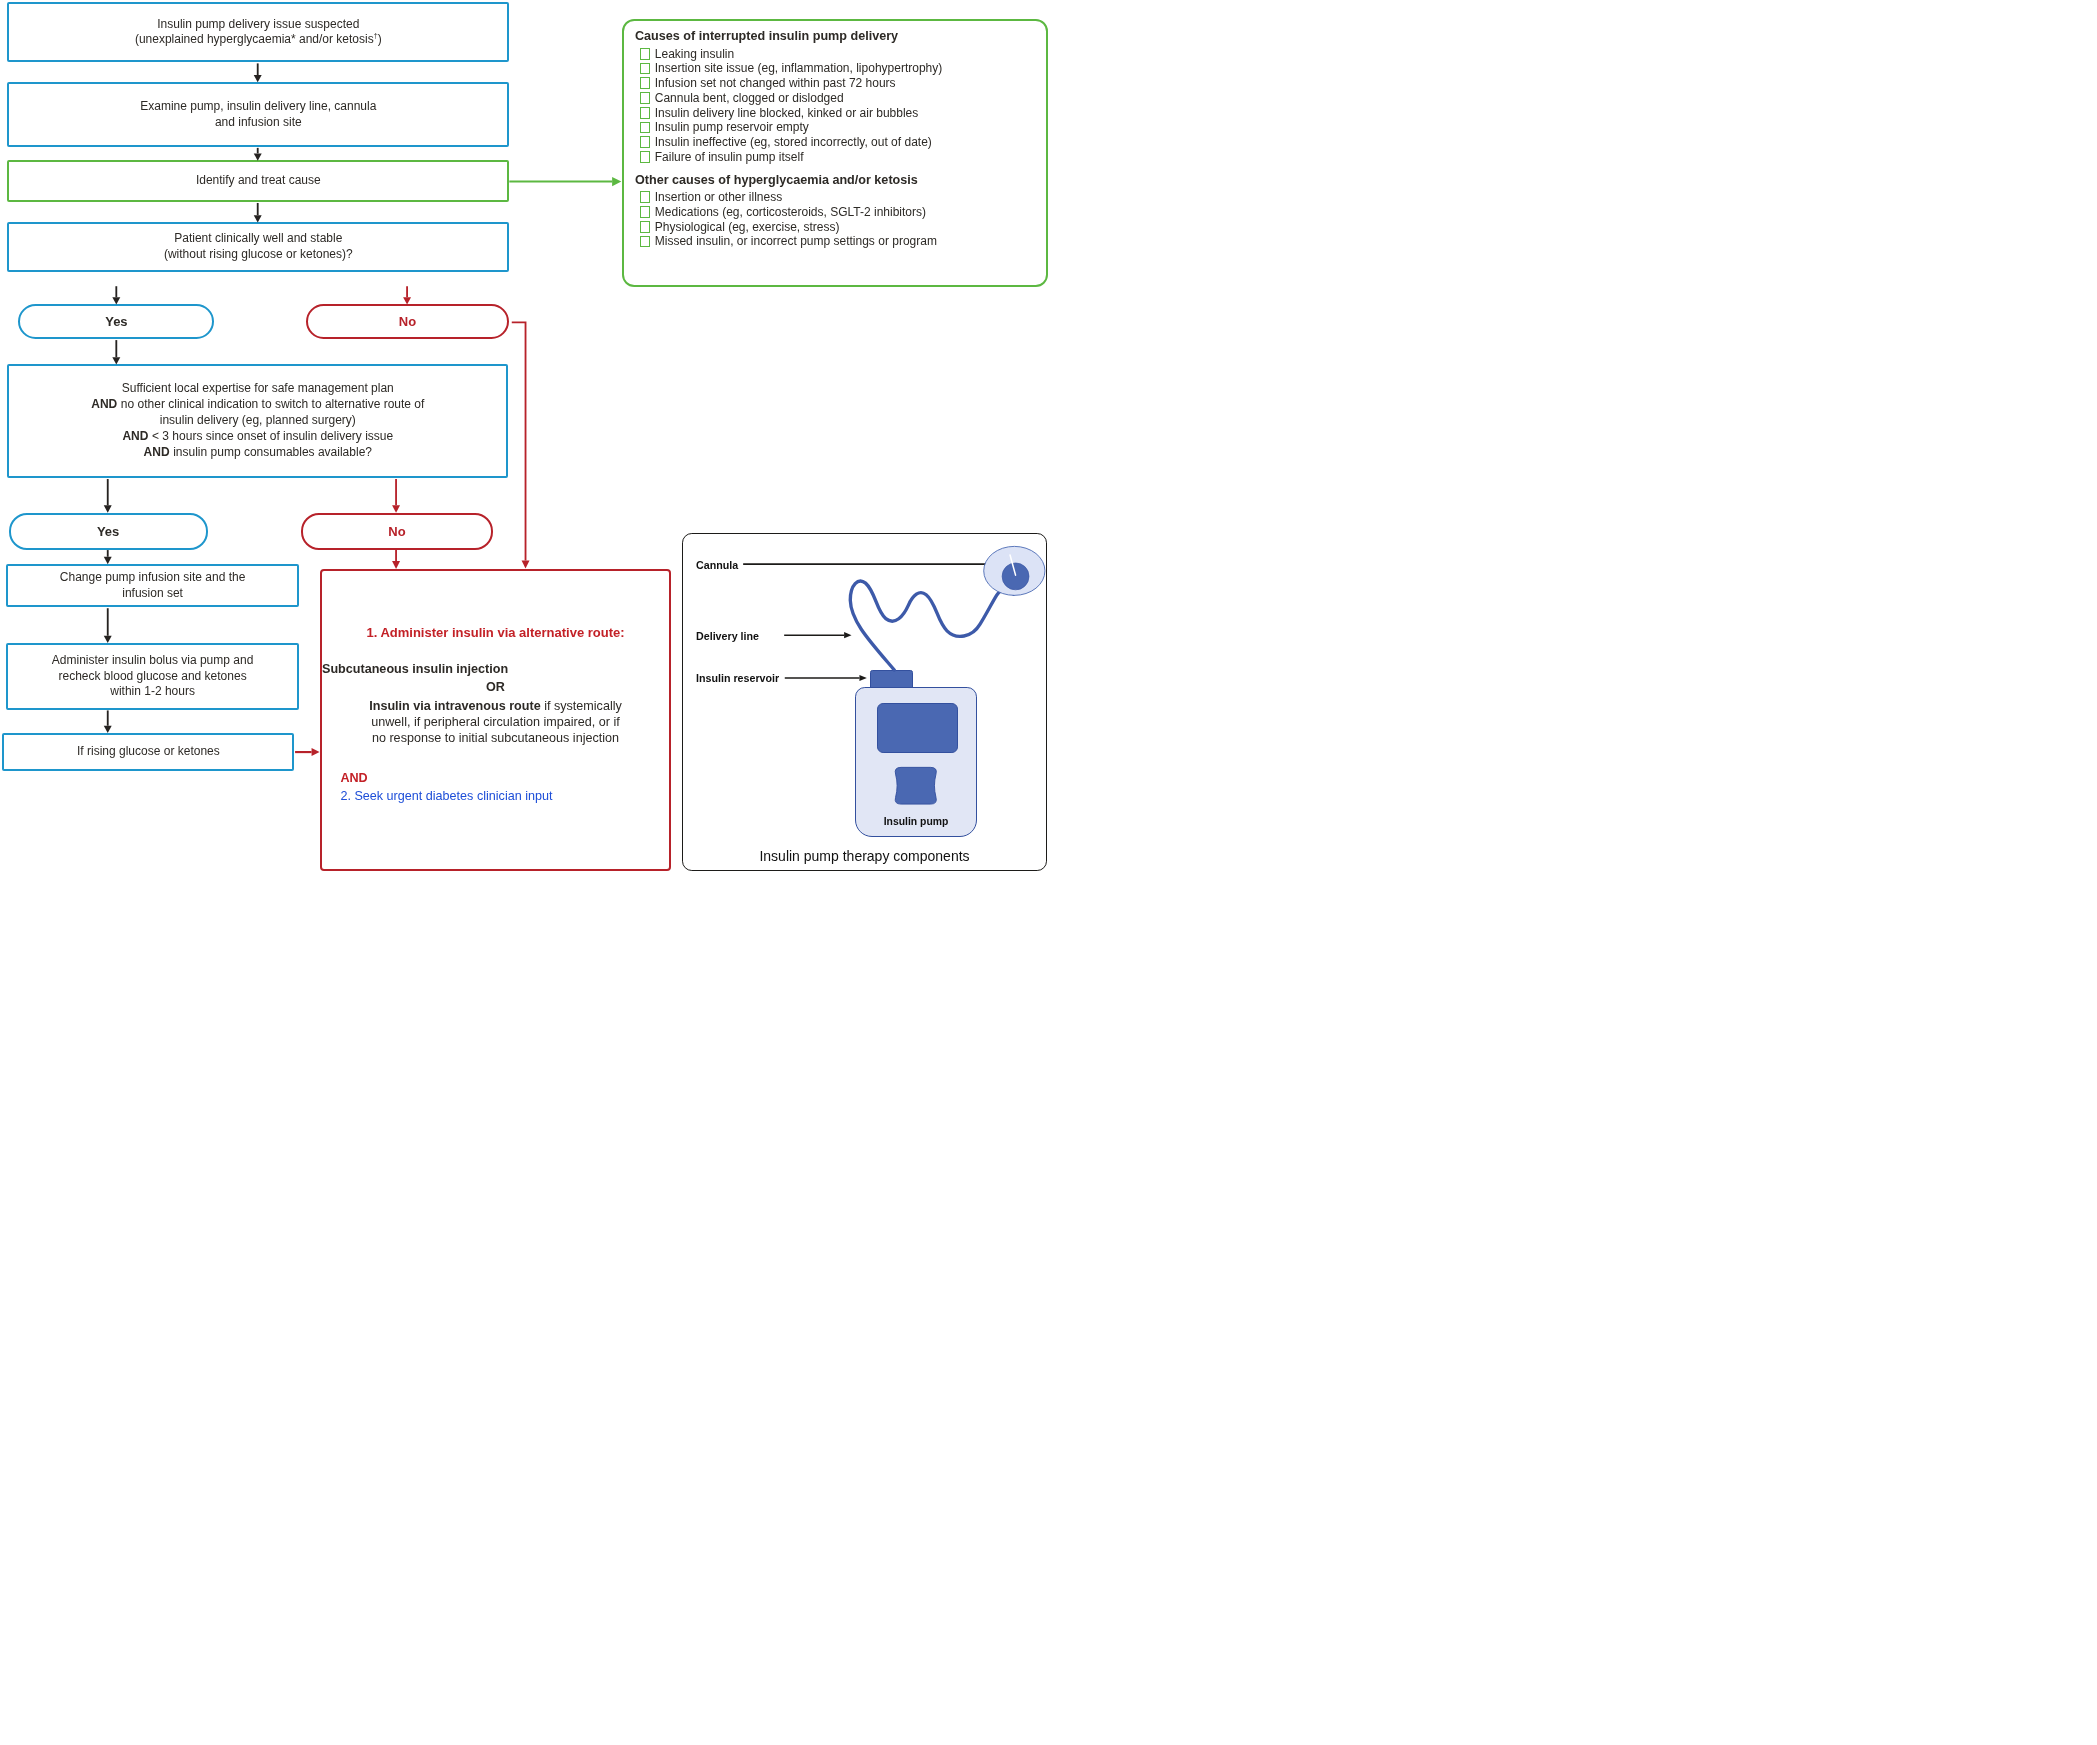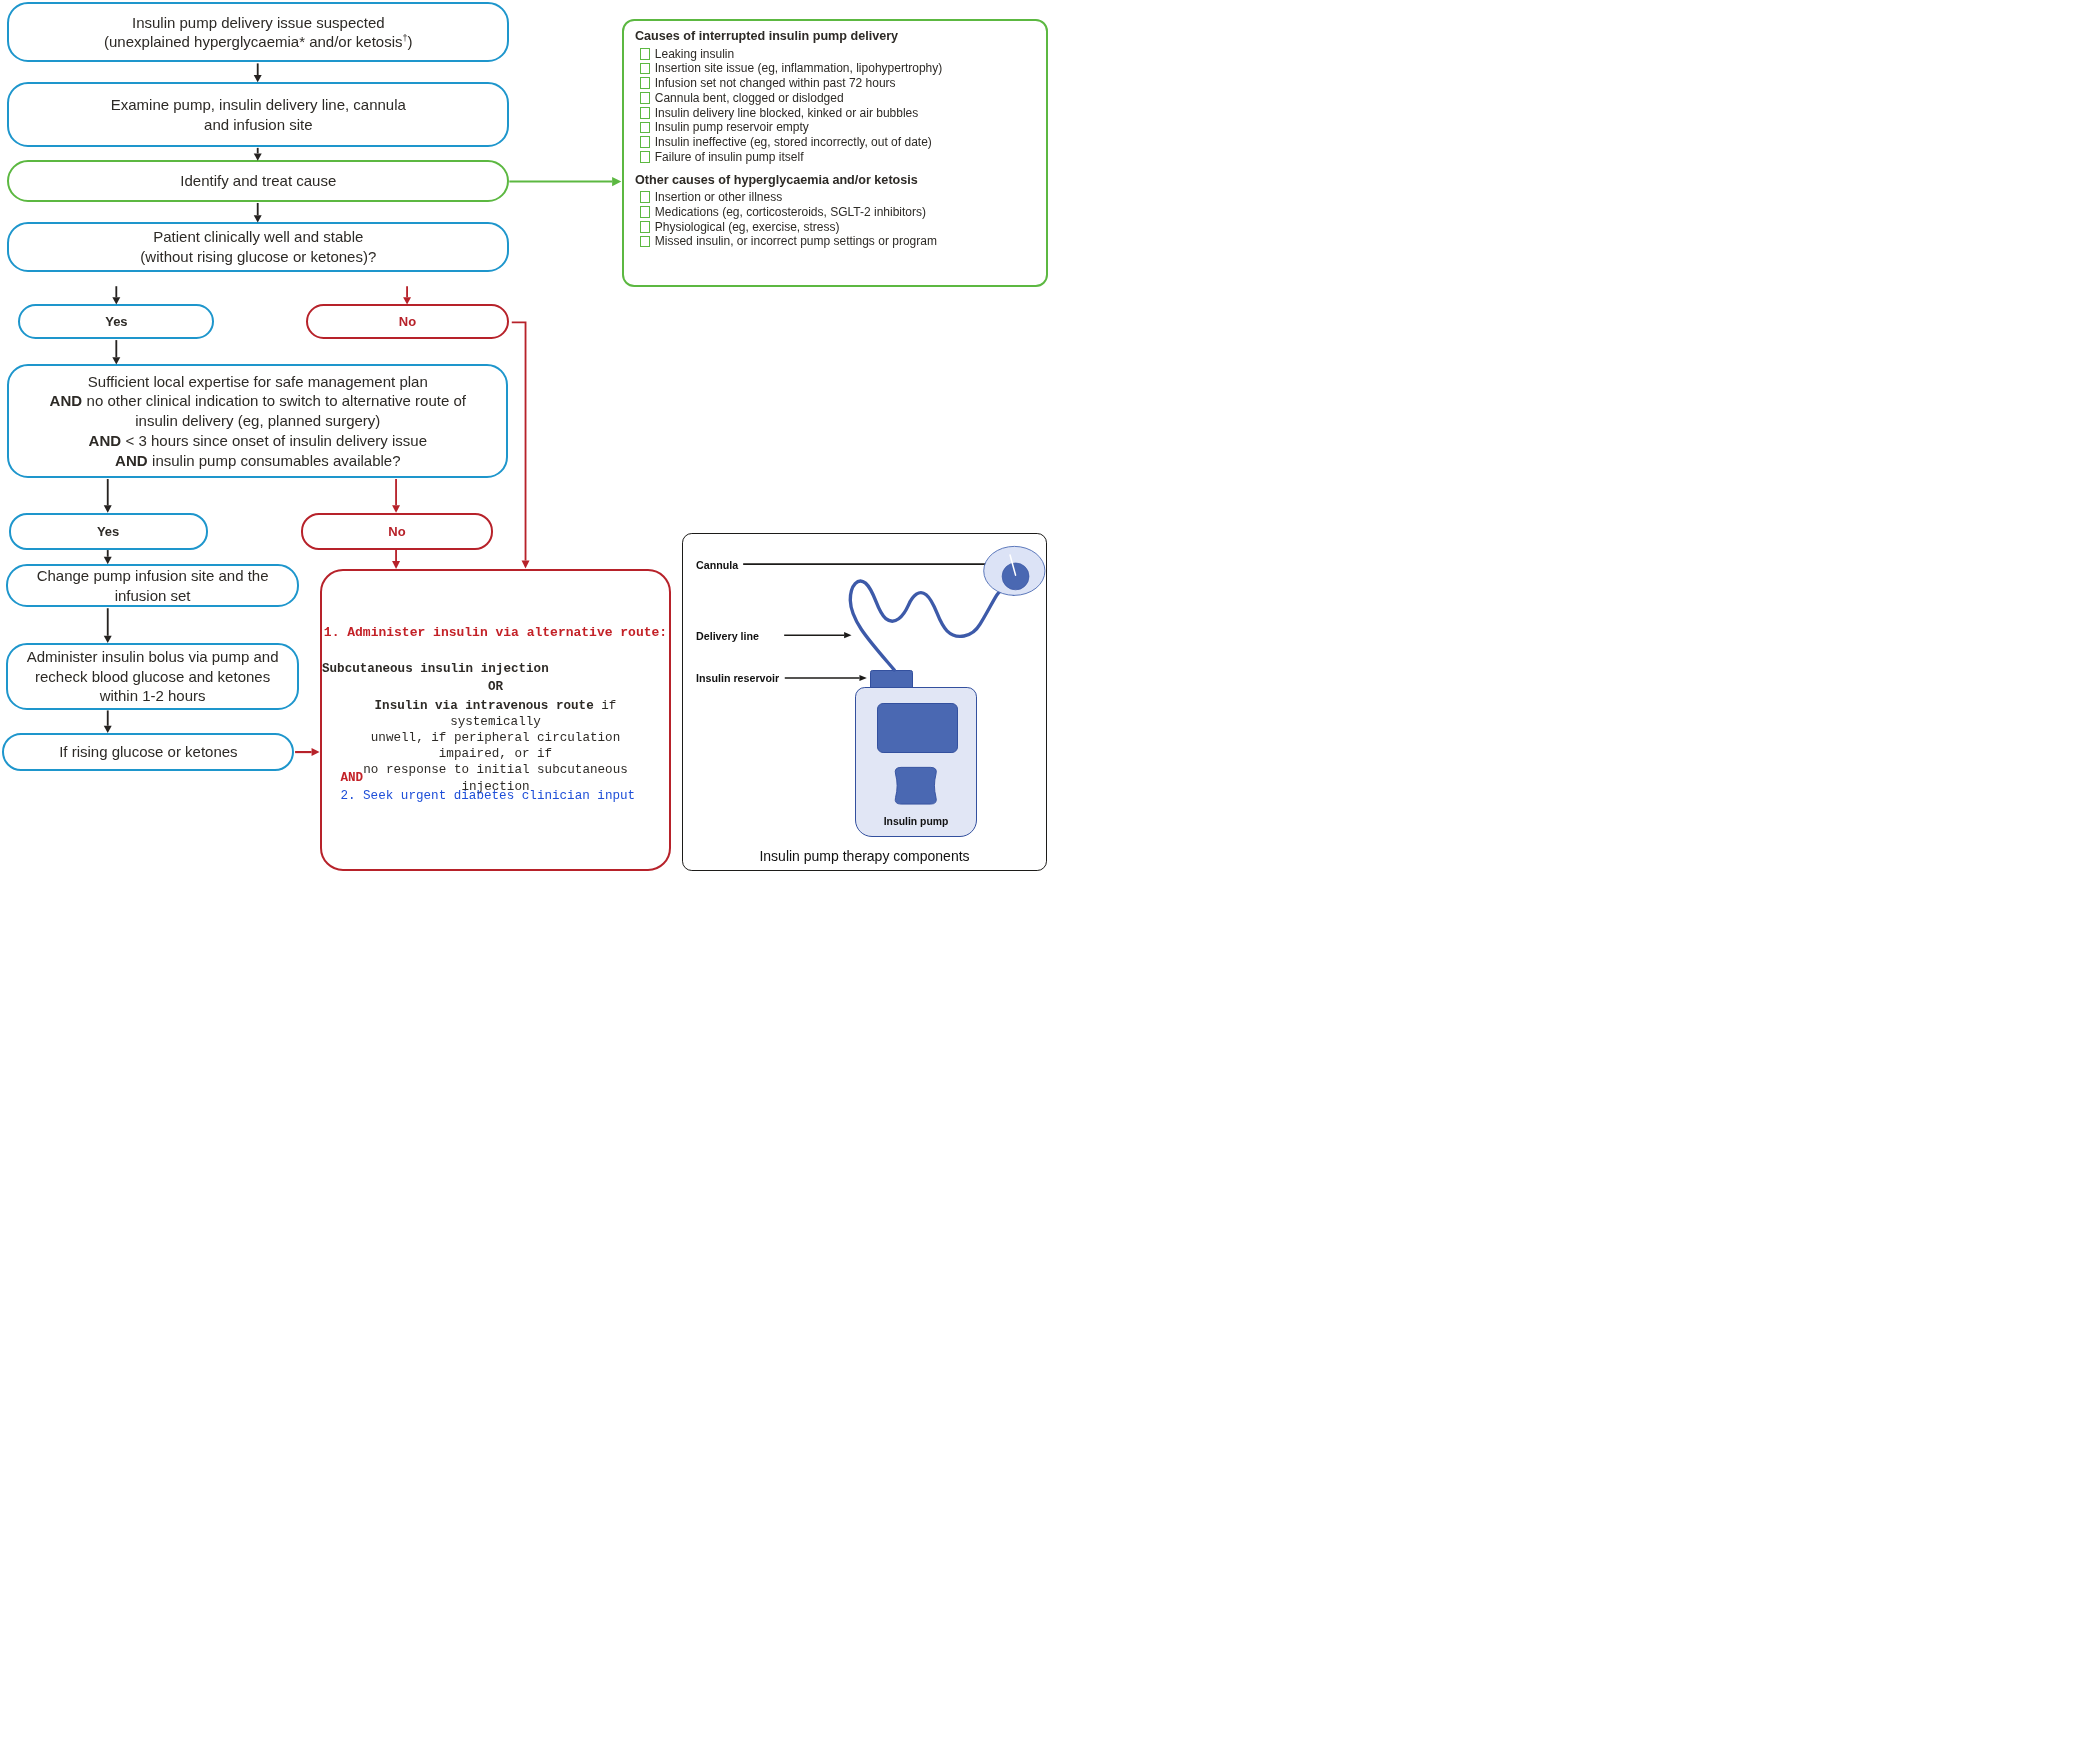--- a/index.html
+++ b/index.html
@@ -1,23 +1,23 @@
 <!DOCTYPE html>
 <html style="font-size:9.8px"><head>
 <meta charset="utf-8">
 <style>
   html,body{margin:0;padding:0;background:#ffffff;}
   #canvas{
     position:relative;width:1048px;height:873px;background:#ffffff;
     font-family:"Liberation Sans", sans-serif;color:#2d2a26;overflow:hidden;
   }
   .box{
-    position:absolute;background:#ffffff;border:2.4px solid #1e96cc;border-radius:21px;
+    position:absolute;background:#ffffff;border:2.4px solid #1e96cc;border-radius:2px;
     display:flex;flex-direction:column;align-items:center;justify-content:center;
-    text-align:center;box-sizing:border-box;font-size:15px;line-height:1.32;padding:2.4px 8.6px;
+    text-align:center;box-sizing:border-box;font-size:12px;line-height:1.32;padding:2.4px 8.6px;
   }
   .b-green{border-color:#5cb841;}
   .decision{border-radius:18px;font-weight:bold;font-size:13px;}
   .decision.no{color:#b7222a;border-color:#b7222a;}
   .bold{font-weight:bold;}
   .and-lead{font-weight:bold;margin-right:0.30em;}
   sup{font-size:60%;line-height:0;}
 
   
   #b1{left:7.3px;top:2.4px;width:502px;height:60px;}
@@ -29,21 +29,21 @@
   #b5{left:7.3px;top:364px;width:501px;height:114px;}
   #yes2{left:8.6px;top:513px;width:199px;height:37px;}
   #no2{left:301px;top:513px;width:192px;height:37px;}
   #b6{left:6.1px;top:564px;width:293px;height:43px;}
   #b7{left:6.1px;top:643px;width:293px;height:67px;}
   #b8{left:2.4px;top:733px;width:292px;height:38px;}
 
   
   #action{
     position:absolute;left:320px;top:569px;width:351px;height:302px;background:#fff;
-    border:2.4px solid #b7222a;border-radius:23px;box-sizing:border-box;font-family:Liberation Mono, monospace;
+    border:2.4px solid #b7222a;border-radius:4px;box-sizing:border-box;
   }
   #action .act-heading{position:absolute;top:54px;left:0;width:100%;text-align:center;
     color:#c32127;font-weight:bold;font-size:13px;}
   #action .act-option1{position:absolute;top:91px;left:0;width:100%;text-align:left;
     font-weight:bold;font-size:12.6px;}
   #action .act-or{position:absolute;top:109px;left:0;width:100%;text-align:center;
     font-weight:bold;font-size:12.6px;}
   #action .act-option2{position:absolute;top:127px;left:0;width:100%;text-align:center;
     font-size:12.6px;line-height:1.28;padding:0 14.7px;box-sizing:border-box;}
   #action .act-and{position:absolute;top:200px;left:18.4px;color:#c32127;font-weight:bold;font-size:12.6px;}

